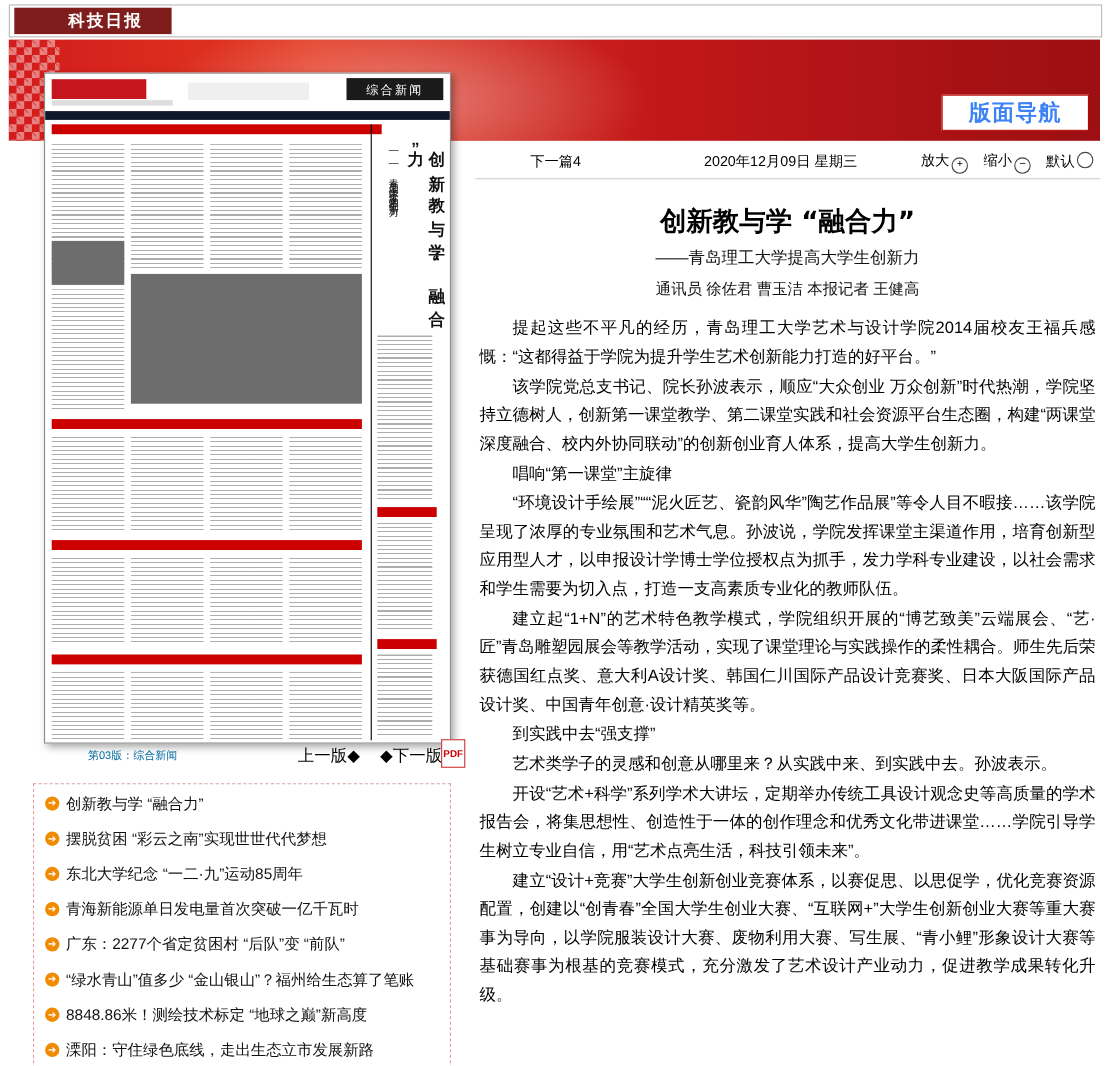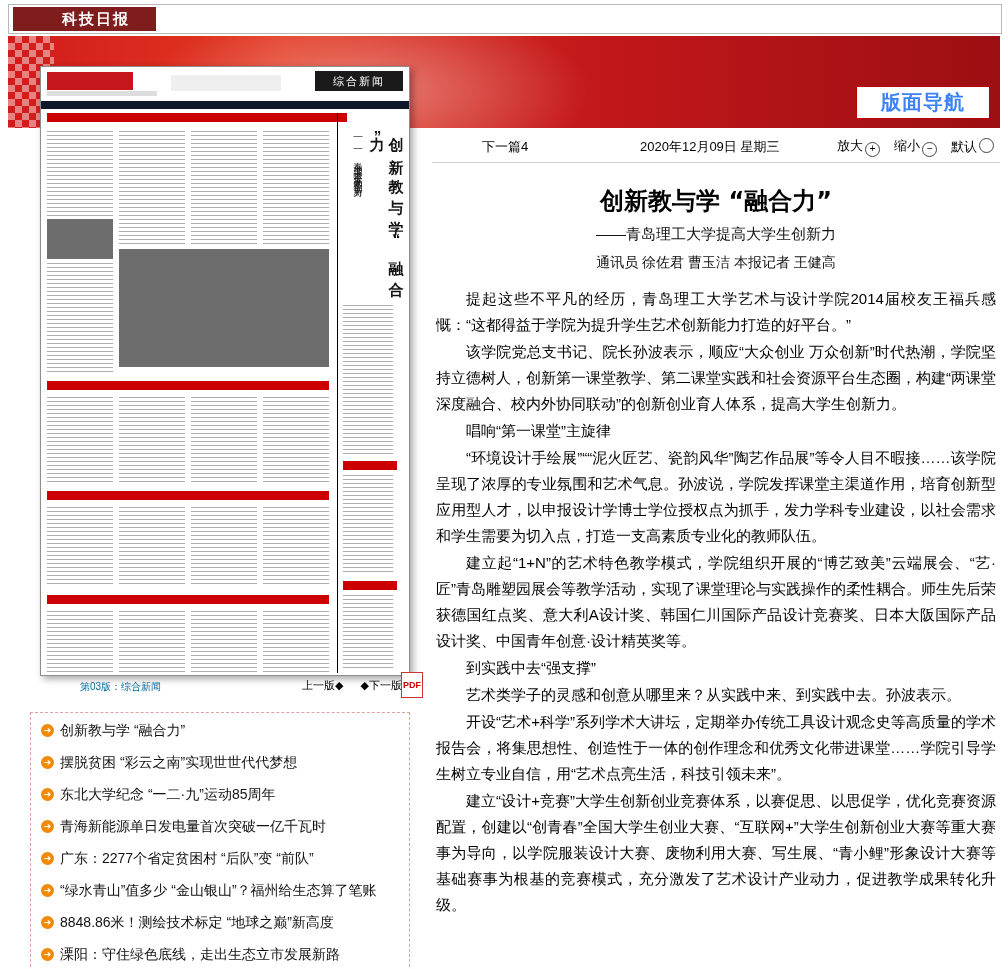--- a/index.html
+++ b/index.html
@@ -74,21 +74,21 @@
   .pt-head-red{position:absolute;height:9px;background:#c00;}
   .pt-vert{
     position:absolute;writing-mode:vertical-rl;text-orientation:upright;
     font-weight:bold;color:#111;letter-spacing:2px;
   }
 
   .thumb-caption{
     position:absolute;left:30px;top:548px;font-size:10px;color:#0369a1;margin-left:42px;
   }
   .pager{
-    position:absolute;right:22px;top:546px;font-size:11px;color:#000;white-space:nowrap;
+    position:absolute;right:22px;top:546px;font-size:15px;color:#000;white-space:nowrap;
   }
   .pager a{color:#000;text-decoration:none;cursor:pointer;}
   .pdf-icon{
     position:absolute;right:1px;top:540px;width:20px;height:24px;
     background:#fff;border:1px solid #c33;color:#c00;font-size:9px;font-weight:bold;
     display:flex;align-items:center;justify-content:center;
   }
 
   .toc{
     position:absolute;left:22px;top:580px;width:380px;

